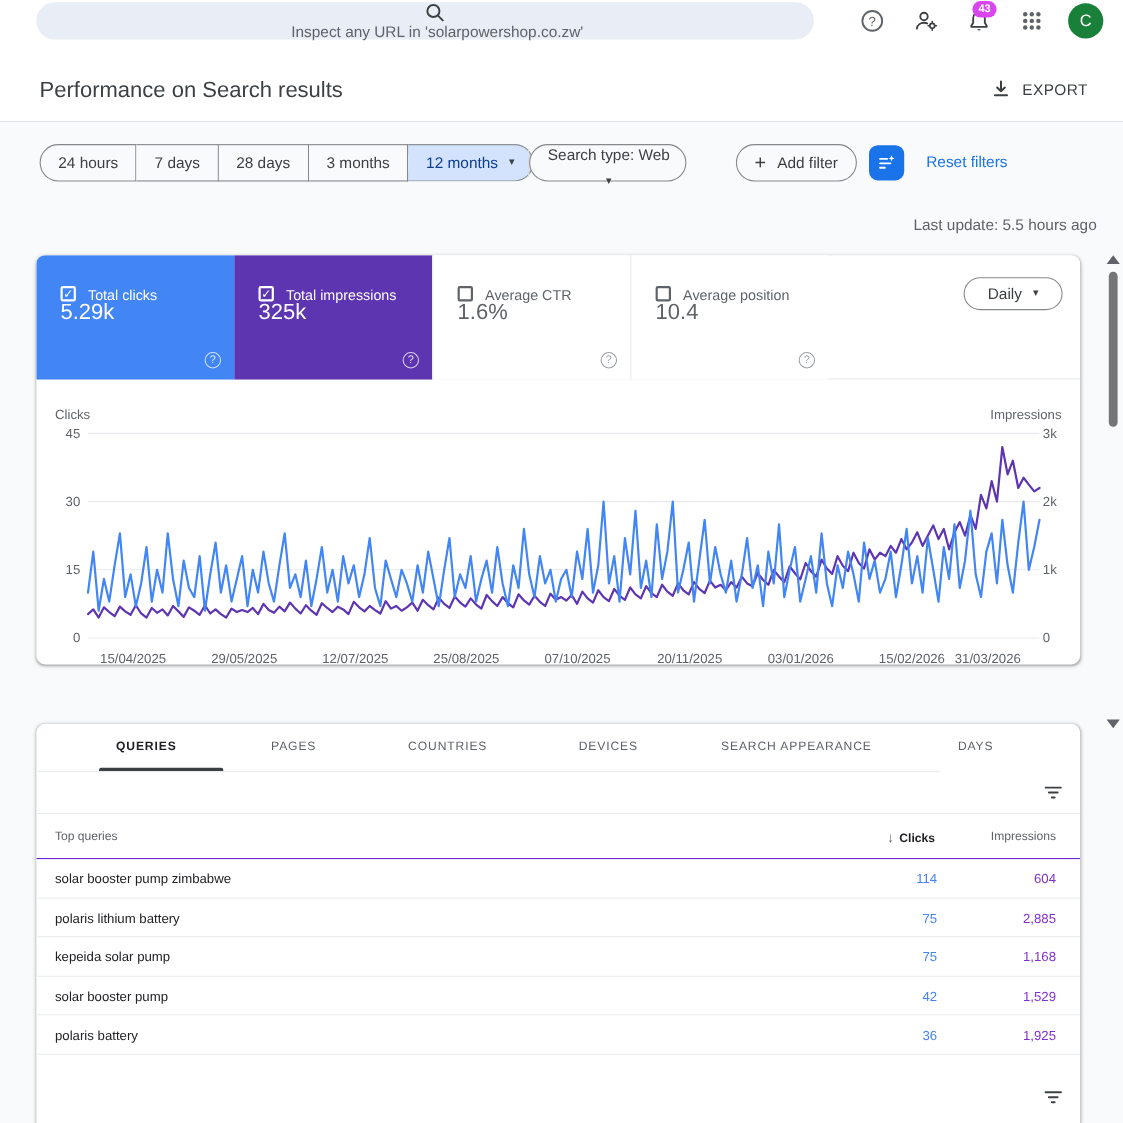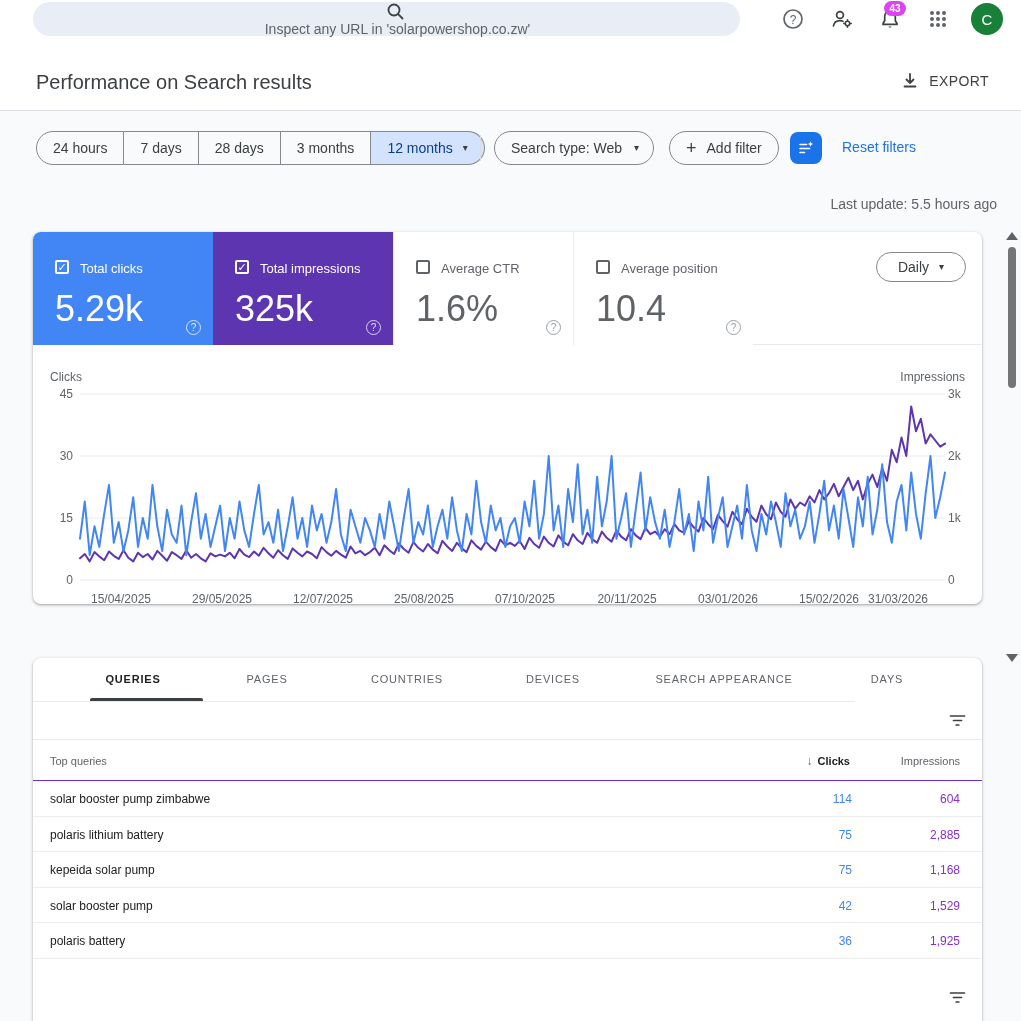--- a/index.html
+++ b/index.html
@@ -29,21 +29,21 @@
 
   
   .chips { position:absolute; left:0; top:131px; width:1021px; height:34px; }
   .seg-group { position:absolute; left:36px; top:0; display:flex; height:34px; }
   .seg { border:1px solid #85888c; border-left:none; padding:0 16px; display:flex; align-items:center;
     font-size:14px; color:#3c4043; background:#f9fafb; cursor:pointer; white-space:nowrap; }
   .seg:first-child { border-left:1px solid #85888c; border-radius:17px 0 0 17px; }
   .seg.selected { background:#d3e3fd; color:#0b3d91; border-radius:0 17px 17px 0; gap:10px; font-weight:500; border-color:#85888c; }
   .chip { position:absolute; top:0; height:34px; border:1px solid #85888c; border-radius:17px; background:#f9fafb;
     display:flex; align-items:center; font-size:14px; color:#3c4043; cursor:pointer; }
-  .chip.searchtype { left:494px; padding:0 14px 0 16px; gap:12px; }
+  .chip.searchtype { left:481px; padding:0 14px 0 16px; gap:12px;flex-direction:column; }
   .chip.addfilter { left:669px; padding:0 16px; gap:10px; }
   .vline { position:absolute; left:480px; top:4px; width:1px; height:26px; background:#dadce0; }
   .tune-btn { position:absolute; left:790px; top:1px; width:32px; height:32px; border-radius:8px; background:#1a73e8;
     display:flex; align-items:center; justify-content:center; cursor:pointer; }
   .reset-link { position:absolute; left:842px; top:8px; font-size:14px; color:#1a73e8; cursor:pointer; }
   .caret { font-size:10px; color:#3c4043; line-height:1; }
   .plus { font-size:18px; color:#3c4043; font-weight:400; }
   .last-update { position:absolute; right:24px; top:196px; font-size:14px; color:#5f6368; }
 
   
@@ -51,21 +51,21 @@
     box-shadow:0 1px 2px rgba(60,64,67,.3), 0 1px 3px 1px rgba(60,64,67,.15); }
   .chart-card { left:33px; top:232px; width:949px; height:372px; overflow:hidden; }
   .tiles { position:absolute; left:0; top:0; width:949px; height:113px; border-bottom:1px solid #e8eaed; display:flex; }
   .tile { position:relative; width:180px; height:113px; cursor:pointer; }
   .tile.white { background:#fff; border-left:1px solid #e8eaed; }
   .tile .cb { position:absolute; left:22px; top:28px; width:14px; height:14px; border:2px solid #fff; border-radius:2px;
     display:flex; align-items:center; justify-content:center; font-size:11px; color:#fff; cursor:pointer; }
   .tile.white .cb { border-color:#5f6368; color:transparent; }
   .tile .lbl { position:absolute; left:47px; top:29px; font-size:13px; color:#fff; font-weight:500; }
   .tile.white .lbl { color:#5f6368; font-weight:400; }
-  .tile .val { position:absolute; left:22px; top:56px; font-size:36px; color:#fff; }
+  .tile .val { position:absolute; left:22px; top:41px; font-size:20px; color:#fff; }
   .tile.white .val { color:#5f6368; }
   .tile .q { position:absolute; right:12px; bottom:10px; width:15px; height:15px; border-radius:50%;
     border:1.5px solid rgba(255,255,255,.75); color:rgba(255,255,255,.85); font-size:10px;
     display:flex; align-items:center; justify-content:center; }
   .tile.white .q { border-color:#9aa0a6; color:#9aa0a6; }
   .daily-btn { position:absolute; left:843px; top:20px; width:90px; height:30px; border:1px solid #85888c; border-radius:15px;
     background:#fff; display:flex; align-items:center; justify-content:center; gap:10px; font-size:14px; color:#3c4043; cursor:pointer; }
   .axis-title { position:absolute; font-size:12px; color:#5f6368; }
   .ytick { position:absolute; font-size:12px; color:#5f6368; }
   .ytick.l { left:0; width:40px; text-align:right; }

